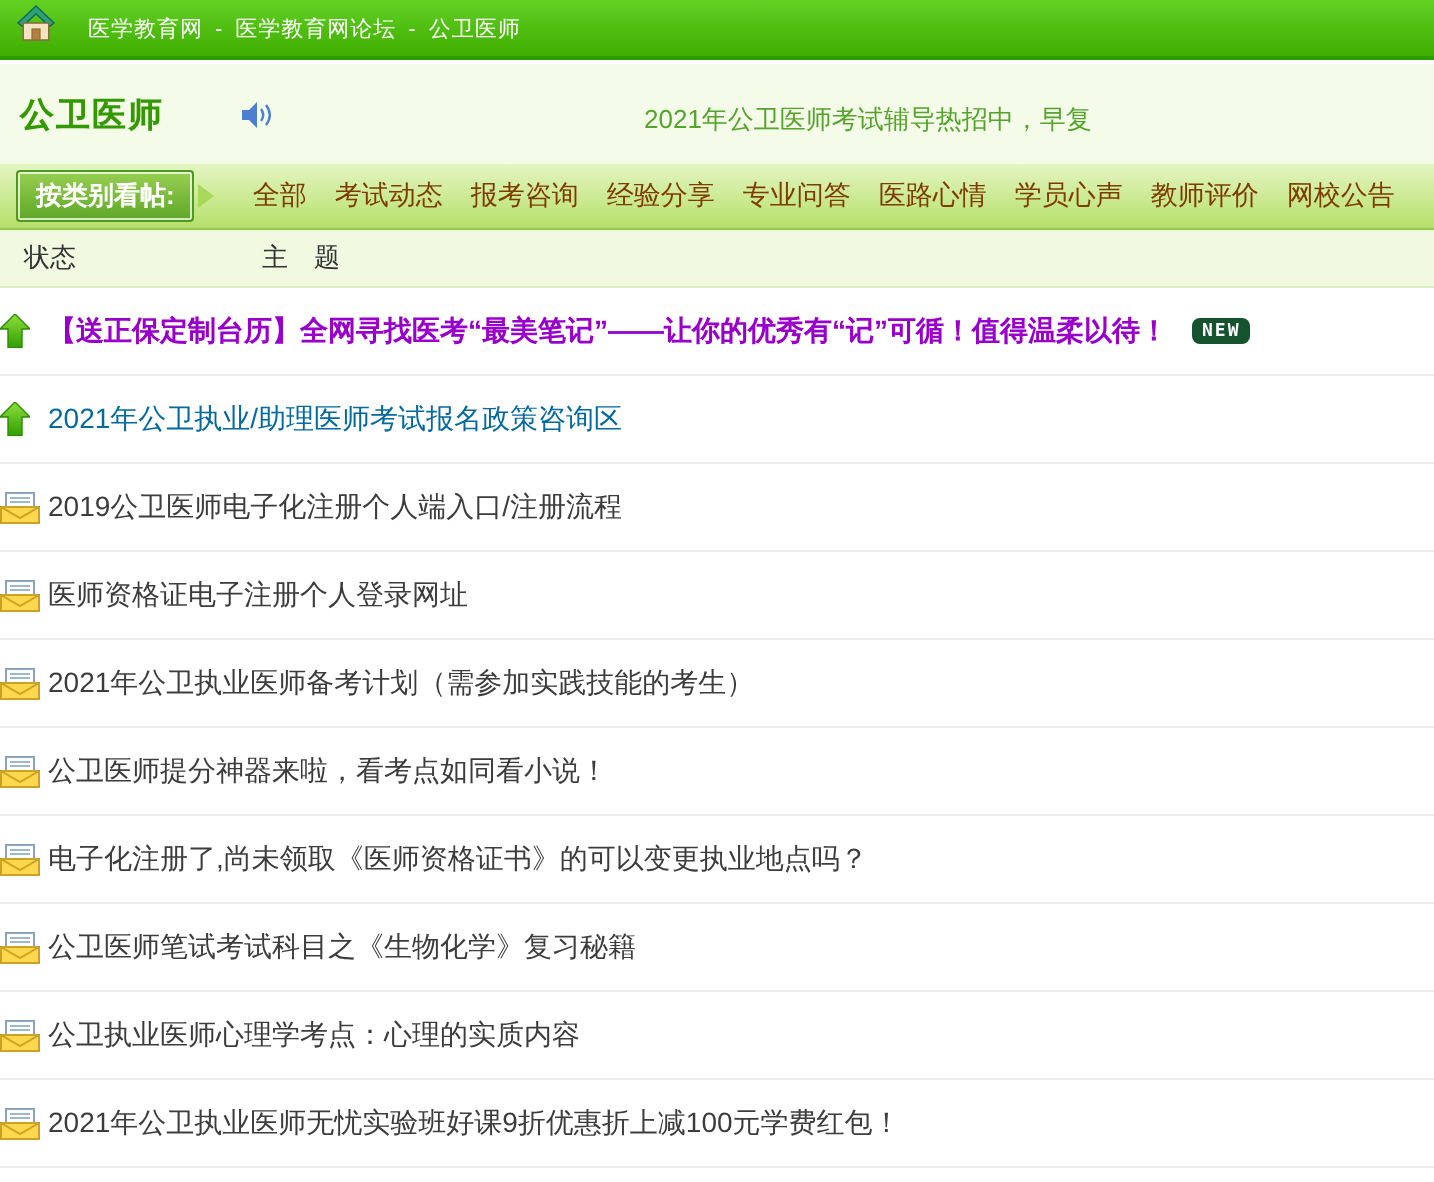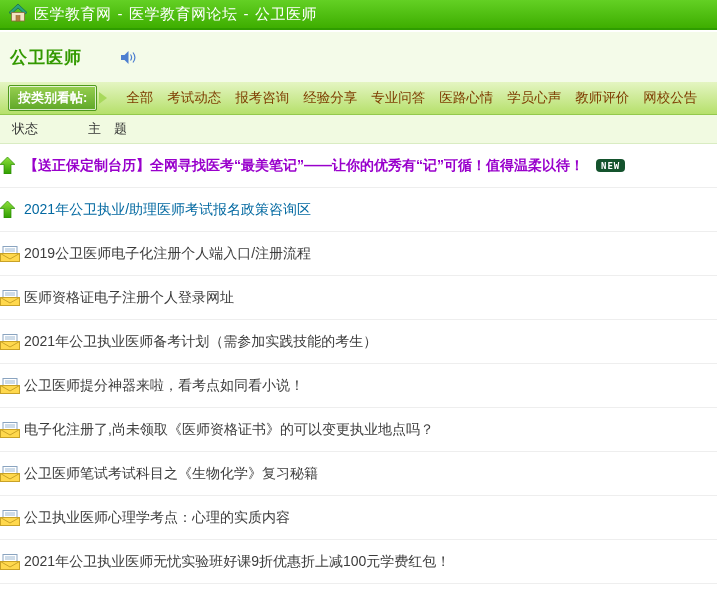--- a/index.html
+++ b/index.html
@@ -3,21 +3,21 @@
 <meta charset="utf-8">
 <style>
   * { margin:0; padding:0; box-sizing:border-box; }
   html,body { width:717px; height:591px; overflow:hidden; background:#fff;
               font-family:"Liberation Sans","DejaVu Sans",sans-serif; }
 
   
   .topbar { height:30px; background:linear-gradient(#63d024,#3eae00);
             border-bottom:2px solid #2f9d00; display:flex; align-items:center;
             padding:0 8px; }
-  .topbar .crumbs { color:#fff; font-size:15px; margin-left:6px; letter-spacing:.5px; }
+  .topbar .crumbs { color:#fff; font-size:11px; margin-left:16px; letter-spacing:.5px; }
   .topbar a { color:#fff; text-decoration:none; }
   .crumb-sep { margin:0 6px; }
 
   
   .panel { height:52px; background:#f4fbe9; border-top:2px solid #ffffff;
            display:flex; align-items:center; position:relative; }
   .board-title { color:#339900; font-size:17px; font-weight:bold; margin-left:10px; letter-spacing:1px; }
   .speaker { position:absolute; left:120px; top:18px; }
   .notice { position:absolute; left:322px; top:19px; color:#56a42c; font-size:13px; }
 
@@ -31,21 +31,21 @@
                 border-radius:2px; cursor:pointer; }
   .nav-arrow { width:0; height:0; border-top:6px solid transparent; border-bottom:6px solid transparent;
                border-left:8px solid #a8d95b; margin-left:2px; }
   .nav-links { display:flex; align-items:center; margin-left:12px; }
   .nav-links a { color:#7e3c00; font-size:13.5px; text-decoration:none; margin:0 7px; }
 
   
   .list-header { height:29px; background:#f1fae1; border-bottom:1px solid #d9ecc2;
                  display:flex; align-items:center; font-size:13px; color:#333; }
   .col-status { margin-left:12px; }
-  .col-subject { margin-left:50px; }
+  .col-subject { margin-left:93px; }
 
   
   .row { height:44px; display:flex; align-items:center;
          border-bottom:1px solid #eeeeee; background:#fff; }
   .row .icon-box { width:24px; display:flex; justify-content:flex-start; }
   .row a { text-decoration:none; }
   .ann-purple a { color:#9900cc; font-weight:bold; font-size:14px; }
   .ann-green  a { color:#0369a1; font-weight:normal; font-size:14px; }
   .topic a { color:#3c3c3c; font-size:14px; }
   .new-badge { background:#14532d; color:#fff; font-size:9px; font-weight:bold;
@@ -70,20 +70,21 @@
 
 <div class="panel">
   <span class="board-title">公卫医师</span>
   <span class="speaker">
     <svg width="17" height="15" viewBox="0 0 17 15">
       <polygon points="1,5 4.5,5 8.5,1 8.5,14 4.5,10 1,10" fill="#4d7fd0"></polygon>
       <path d="M10.5 4.5 q2.2 3 0 6" stroke="#4d7fd0" stroke-width="1.2" fill="none"></path>
       <path d="M13 2.5 q3.8 5 0 10" stroke="#4d7fd0" stroke-width="1.2" fill="none"></path>
     </svg>
   </span>
+  <span class="notice">2021年公卫医师考试辅导热招中，早复</span>
 </div>
 
 <div class="navbar">
   <button class="filter-btn">按类别看帖:</button>
   <span class="nav-arrow"></span>
   <span class="nav-links">
     <a href="#">全部</a>
     <a href="#">考试动态</a>
     <a href="#">报考咨询</a>
     <a href="#">经验分享</a>

